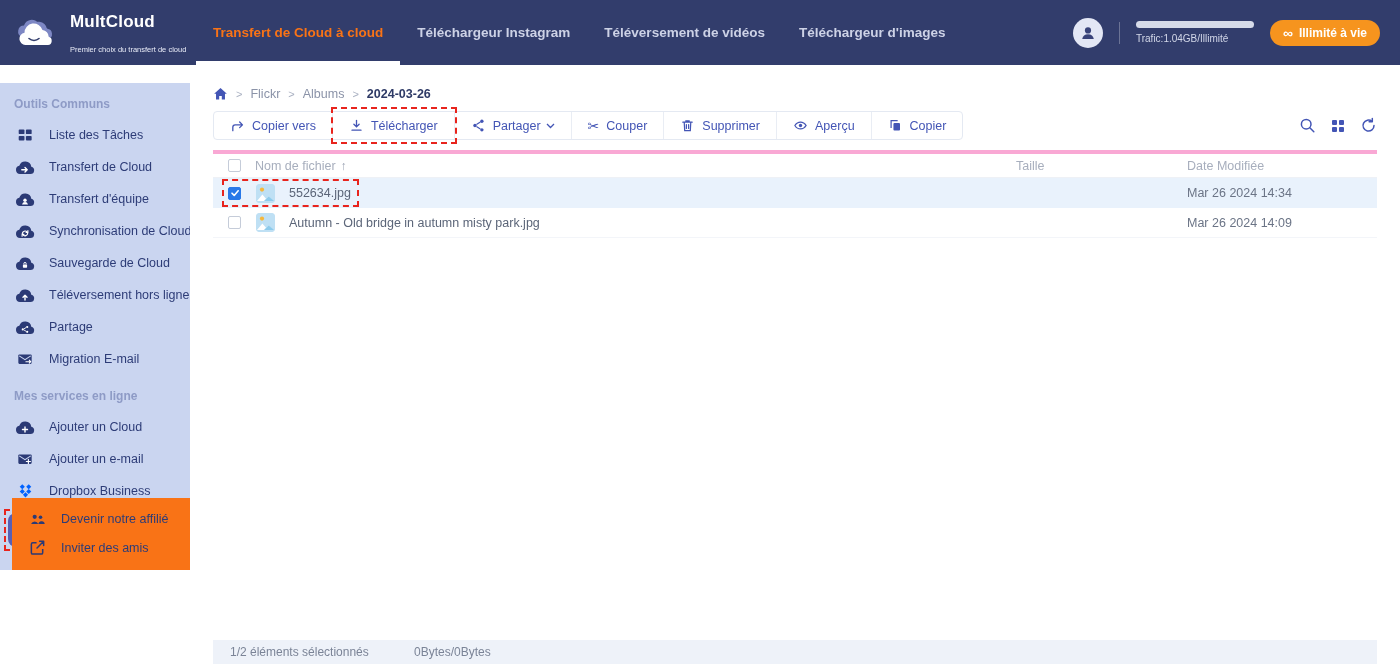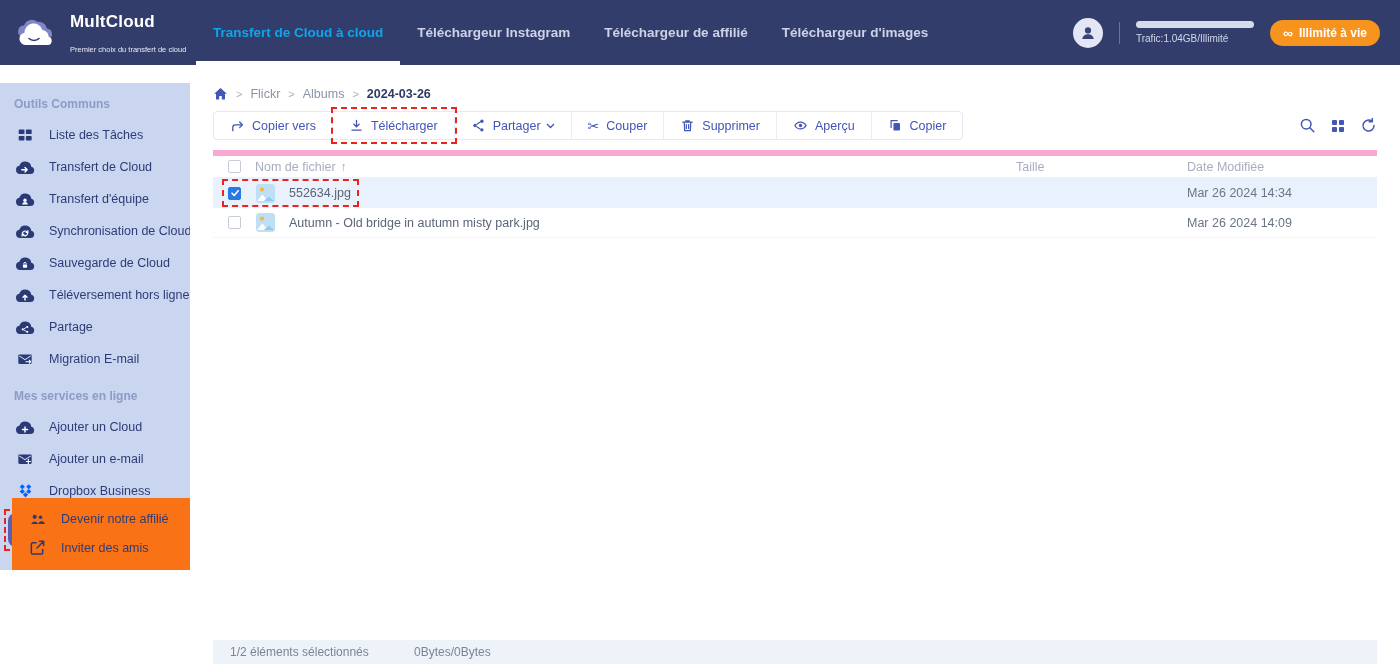--- a/index.html
+++ b/index.html
@@ -11,21 +11,21 @@
   }
   
   .hdr { position:absolute; left:0; top:0; width:1400px; height:65px;
          background:#323d6c; display:flex; align-items:center; }
   .logo { display:flex; align-items:center; gap:10px; padding-left:14px; width:196px; flex:none; }
   .logo-txt .t1 { color:#fff; font-weight:bold; font-size:17px; letter-spacing:.2px; }
   .logo-txt .t2 { color:#e8ebf7; font-size:7.5px; margin-top:13px; }
   .tabs { display:flex; height:65px; }
   .tab { height:65px; display:flex; align-items:center; padding:0 17px;
          color:#cdd2e6; font-weight:bold; font-size:13.5px; position:relative; cursor:pointer; white-space:nowrap; }
-  .tab.active { color:#0ea5e9; }
+  .tab.active { color:#f97316; }
   .tab.active::after { content:""; position:absolute; left:0; right:0; bottom:0; height:4px; background:#fff; }
   .hdr-right { margin-left:auto; display:flex; align-items:center; gap:16px; padding-right:20px; }
   .avatar { width:30px; height:30px; border-radius:50%; background:#e3e7f5;
             display:flex; align-items:center; justify-content:center; cursor:pointer; }
   .hdr-div { width:1px; height:22px; background:rgba(255,255,255,.28); }
   .traffic { width:118px; }
   .traffic-bar { height:7px; border-radius:4px; background:#d6dbe9; margin-bottom:5px; }
   .traffic-lbl { font-size:10px; color:#d2d7e8; white-space:nowrap; }
   .upg-btn { background:#f6941e; color:#fff; font-weight:bold; font-size:12px;
              border:none; border-radius:14px; padding:6px 13px; display:flex; align-items:center; gap:6px; cursor:pointer; }
@@ -55,21 +55,21 @@
           color:#4355b5; border-left:1px solid #e9edf4; position:relative; cursor:pointer; white-space:nowrap; }
   .tbtn:first-child { border-left:none; }
   .tbtn .hl-box { position:absolute; left:-2px; right:-3px; top:-5px; bottom:-5px;
                   border:2px dashed #e8241d; pointer-events:none; }
   .scissors { font-size:14px; line-height:14px; color:#4355b5; }
   .chev { margin-left:-2px; }
   .view-icons { display:flex; gap:15px; align-items:center; }
   .vicon { cursor:pointer; display:flex; }
   
   .thead { margin-top:10px; display:flex; align-items:center; height:28px;
-           border-top:6px solid #f9a8d4; border-bottom:1px solid #eef1f6;
+           border-top:4px solid #f9a8d4; border-bottom:1px solid #eef1f6;
            color:#a7aebd; font-size:12.5px; }
   .cb { width:13px; height:13px; border:1px solid #c5ccd9; border-radius:2px; background:#fff;
         margin-left:15px; flex:none; cursor:pointer; }
   .cb.checked { background:#2878e8; border-color:#2878e8; display:flex; align-items:center; justify-content:center; }
   .h-name { margin-left:14px; display:flex; align-items:center; gap:5px; cursor:pointer; }
   .sort-arrow { font-size:12px; color:#9aa2b2; }
   .c-size { width:190px; flex:none; padding-left:19px; }
   .c-date { width:190px; flex:none; }
   .c-fill { flex:1; }
   .frow { display:flex; align-items:center; height:30px; font-size:12.5px; color:#5b6578; position:relative; cursor:pointer; }
@@ -101,21 +101,21 @@
       </svg>
     </span>
     <span class="logo-txt">
       <div class="t1">MultCloud</div>
       <div class="t2">Premier choix du transfert de cloud</div>
     </span>
   </div>
   <div class="tabs">
     <div class="tab active">Transfert de Cloud à cloud</div>
     <div class="tab">Téléchargeur Instagram</div>
-    <div class="tab">Téléchargeur de affilié</div>
+    <div class="tab">Téléversement de vidéos</div>
     <div class="tab">Téléchargeur d'images</div>
   </div>
   <div class="hdr-right">
     <div class="avatar">
       <svg width="18" height="18" viewBox="0 0 18 18">
         <circle cx="9" cy="6.4" r="3.1" fill="#39437a"></circle>
         <path d="M3.2 15a5.9 5.9 0 0 1 11.6 0z" fill="#39437a"></path>
       </svg>
     </div>
     <div class="hdr-div"></div>

